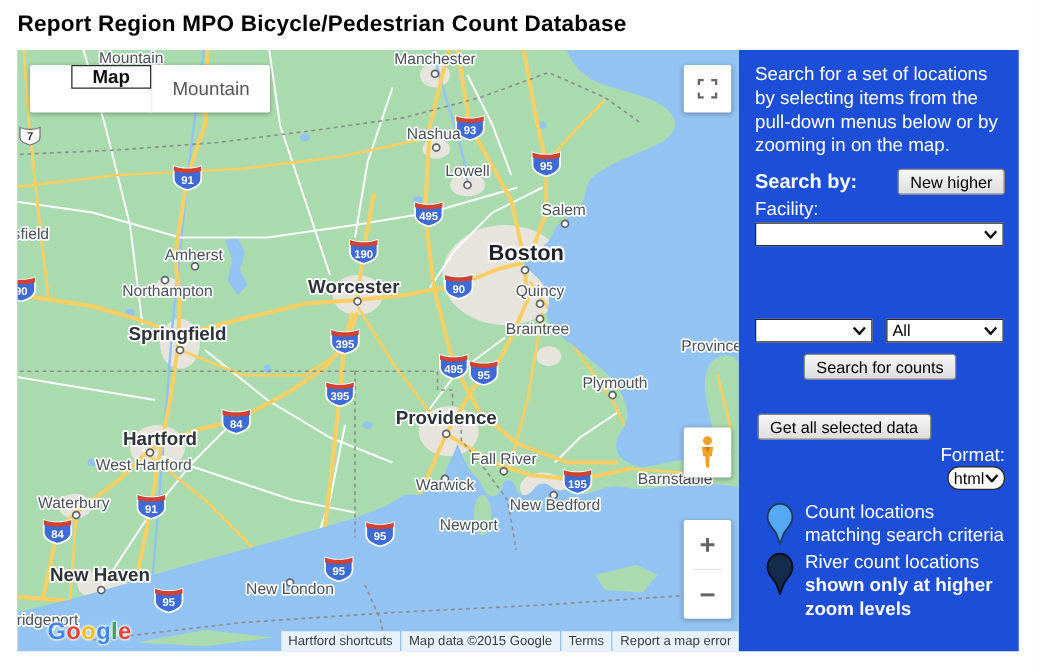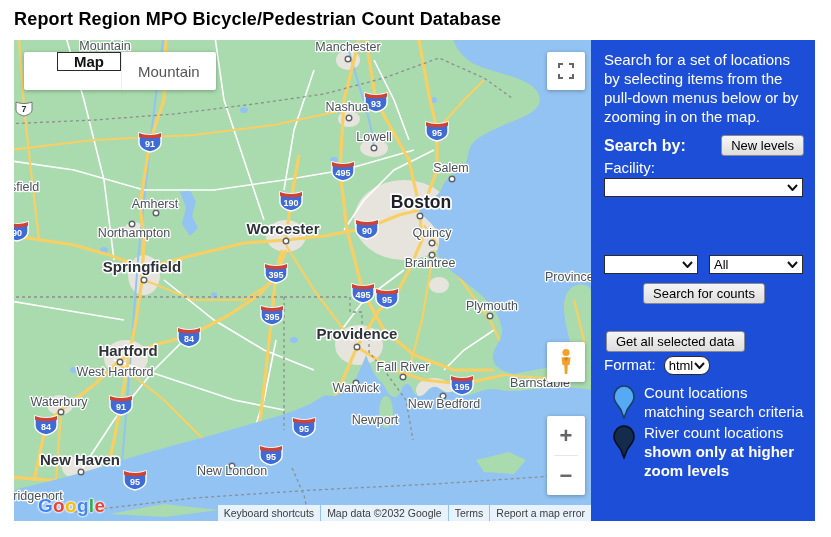--- a/index.html
+++ b/index.html
@@ -44,21 +44,21 @@
        display:flex;align-items:center;box-sizing:border-box;}
   .sel .selval{flex:1;font-size:13px;color:#000;padding:0 4px;white-space:nowrap;overflow:hidden;}
   .sel .chev{flex:0 0 auto;padding-right:4px;display:flex;align-items:center;}
   .facsel{width:199px;margin-bottom:10px;}
   .two-col{display:flex;margin-top:2px;}
   .two-col .c1{width:105px;}
   .two-col .c2{width:94px;}
   .selsmall{width:94px;margin-top:48px;}
   .btncenter{text-align:center;margin:9px 0 0 0;}
   .getdata{margin:27px 0 4px 2px;}
-  .formatrow{display:flex;align-items:flex-start;margin:2px 0 8px 0;}
+  .formatrow{display:flex;align-items:flex-end;margin:2px 0 8px 0;flex-direction:column;}
   .formatrow .sel{width:46px;margin-left:8px;border-radius:9px;}
   .legend-item{display:flex;margin-top:2px;}
   .legend-item .mk{flex:0 0 40px;display:flex;justify-content:center;padding-top:2px;}
   .legend-item .ltext{flex:1;line-height:19px;}
   .ltext b{font-weight:bold;}
 </style>
 </head>
 <body>
 
 <div class="page-title">Report Region MPO Bicycle/Pedestrian Count Database</div>
@@ -346,33 +346,33 @@
         <path d="M7.5,9.5 L10,13.5 L12.5,9.5 Z" fill="#d77d18"></path>
       </svg>
     </div>
     <div class="gm-btnbox zoomctl">
       <div class="zbtn">+</div>
       <div class="zdiv"></div>
       <div class="zbtn">−</div>
     </div>
     <div class="glogo" id="glogo"><span style="color: rgb(66, 133, 244);">G</span><span style="color: rgb(234, 67, 53);">o</span><span style="color: rgb(251, 188, 5);">o</span><span style="color: rgb(66, 133, 244);">g</span><span style="color: rgb(52, 168, 83);">l</span><span style="color: rgb(234, 67, 53);">e</span></div>
     <div class="attrbar" id="attrbar">
-        <div class="aitem">Keyboard shortcuts</div>
-        <div class="aitem">Map data ©2032 Google</div>
+        <div class="aitem">Hartford shortcuts</div>
+        <div class="aitem">Map data ©2015 Google</div>
         <div class="aitem">Terms</div>
         <div class="aitem">Report a map error</div>
       </div>
   </div>
 
   <div class="sidebar" style="background: #1d4ed8;">
     <p class="intro">Search for a set of locations by selecting items from the pull-down menus below or by zooming in on the map.</p>
 
     <div class="srow">
       <span class="searchby">Search by:</span>
-      <button class="winbtn">New levels</button>
+      <button class="winbtn">New higher</button>
     </div>
 
     <div class="lbl">Facility:</div>
     <div class="sel facsel">
       <span class="selval"></span>
       <span class="chev">
         <svg width="11" height="7">
             <path d="M1,1 L5.5,6 L10,1" stroke="#111" stroke-width="2" fill="none"></path>
           </svg>
       </span>

